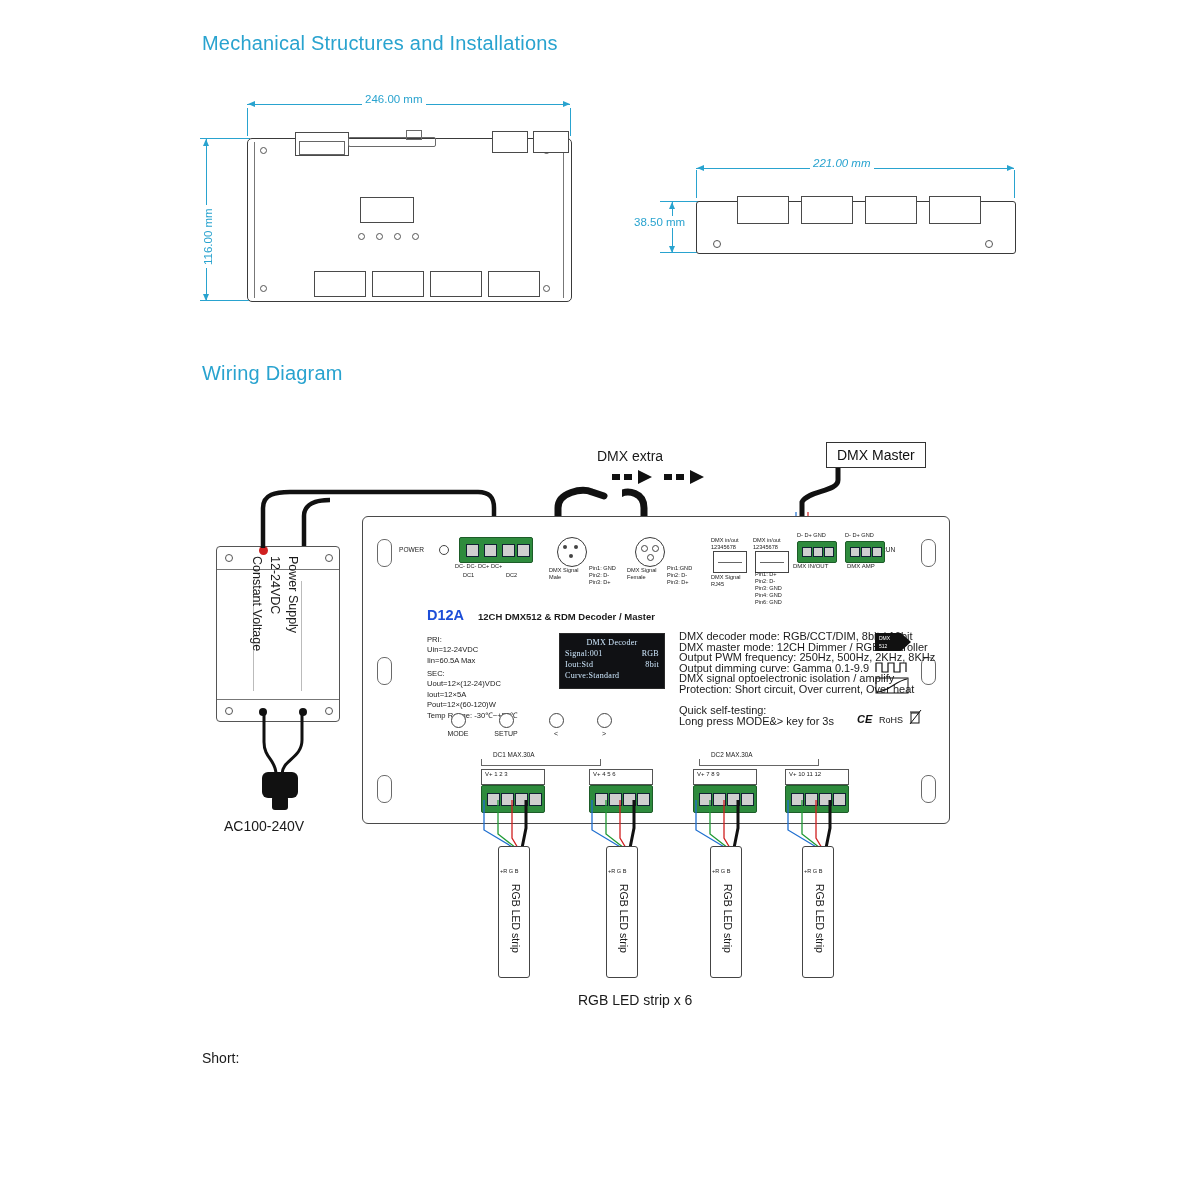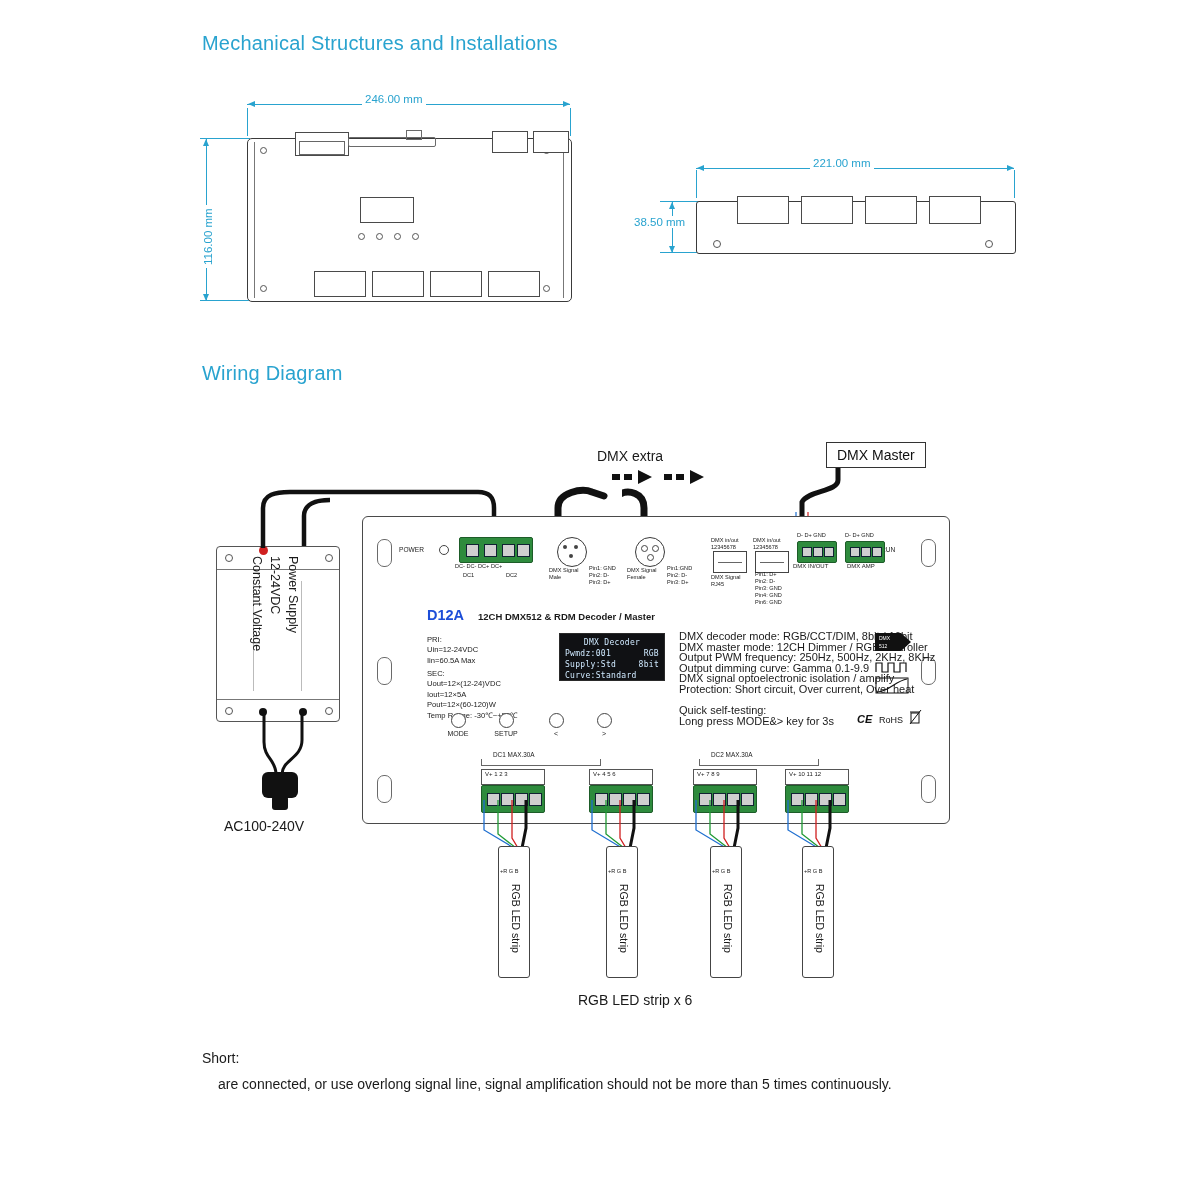--- a/index.html
+++ b/index.html
@@ -304,21 +304,21 @@
   <div class="inner-box" style="left:124px; top:132px; width:50px; height:24px;"></div>
   <div class="inner-box" style="left:182px; top:132px; width:50px; height:24px;"></div>
   <div class="inner-box" style="left:240px; top:132px; width:50px; height:24px;"></div>
 </div>
 
 <div class="ext-line-v" style="left:696px; top:170px; height:28px;"></div>
 <div class="ext-line-v" style="left:1014px; top:170px; height:28px;"></div>
 <div class="dim-line-h" style="left:696px; top:168px; width:318px;"></div>
 <div class="arrow left" style="left:697px; top:165px;"></div>
 <div class="arrow right" style="left:1007px; top:165px;"></div>
-<div class="dim-label" style="left:810px; top:157px;">221.00 mm</div>
+<div class="dim-label" style="left:810px; top:157px;font-style:italic;">221.00 mm</div>
 
 <div class="ext-line-h" style="left:660px; top:201px; width:42px;"></div>
 <div class="ext-line-h" style="left:660px; top:252px; width:42px;"></div>
 <div class="dim-line-v" style="left:672px; top:201px; height:51px;"></div>
 <div class="arrow up" style="left:669px; top:202px;"></div>
 <div class="arrow down" style="left:669px; top:246px;"></div>
 <div class="dim-label" style="left:631px; top:216px;">38.50 mm</div>
 
 <div class="device-top" style="left:696px; top:201px; width:318px; height:51px; border-radius:3px;">
   <div class="inner-box" style="left:40px; top:-6px; width:50px; height:26px;"></div>
@@ -477,28 +477,28 @@
 
   <div class="spec-block" style="left:64px; top:118px;">PRI:
 Uin=12-24VDC
 Iin=60.5A Max</div>
   <div class="spec-block" style="left:64px; top:152px;">SEC:
 Uout=12×(12-24)VDC
 Iout=12×5A
 Pout=12×(60-120)W
 Temp Range: -30℃~+55℃</div>
 
-  <div class="oled" style="left:196px; top:116px; width:106px; height:48px;">
+  <div class="oled" style="left:196px; top:116px; width:106px; height:56px;font-family:Liberation Serif, serif;">
     <div style="text-align:center;">DMX Decoder</div>
     <div style="display:flex; justify-content:space-between;">
-      <span>Pwmdz:001</span>
+      <span>Signal:001</span>
       <span>RGB</span>
     </div>
     <div style="display:flex; justify-content:space-between;">
-      <span>Supply:Std</span>
+      <span>Iout:Std</span>
       <span>8bit</span>
     </div>
     <div>Curve:Standard</div>
   </div>
 
   <div class="feature-block" style="left:316px; top:114px;">DMX decoder mode: RGB/CCT/DIM, 8bit / 16bit
 DMX master mode: 12CH Dimmer / RGB controller
 Output PWM frequency: 250Hz, 500Hz, 2KHz, 8KHz
 Output dimming curve: Gamma 0.1-9.9
 DMX signal optoelectronic isolation / amplify
@@ -615,17 +615,16 @@
 
 <div class="strip" style="left:802px; top:846px;"></div>
 <div class="strip-pins" style="left:804px; top:868px;">+R G B</div>
 <div class="strip-text" style="left:826px; top:884px;">RGB LED strip</div>
 
 <div class="caption" style="left:578px; top:992px;">RGB LED strip x 6</div>
 
 <div class="note-title" style="left:202px; top:1050px;">Short:</div>
 <div class="note-list" style="left:202px; top:1074px;">
   <div class="item">
-    <span class="sub">are connected, or use overlong signal line, signal amplification should not be more than 5 times continuously.</span>
   </div>
   <div class="item">
   </div>
 </div>
 
 </body></html>

